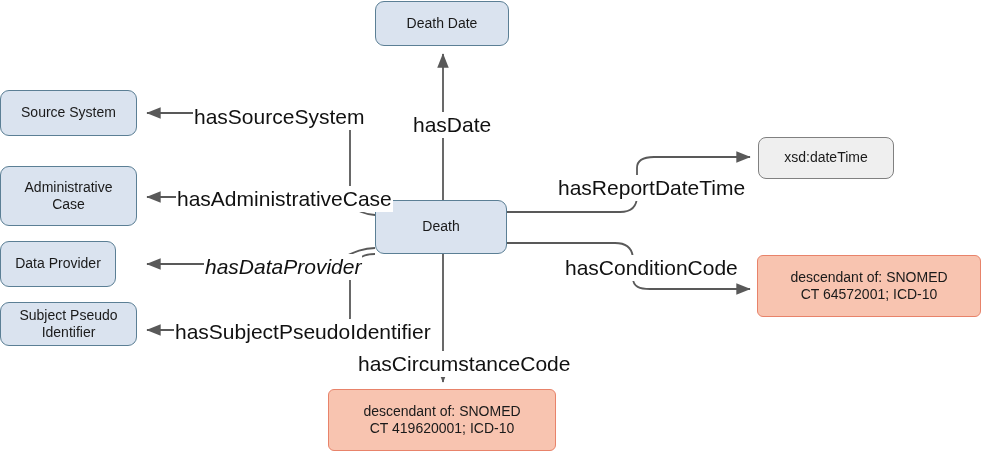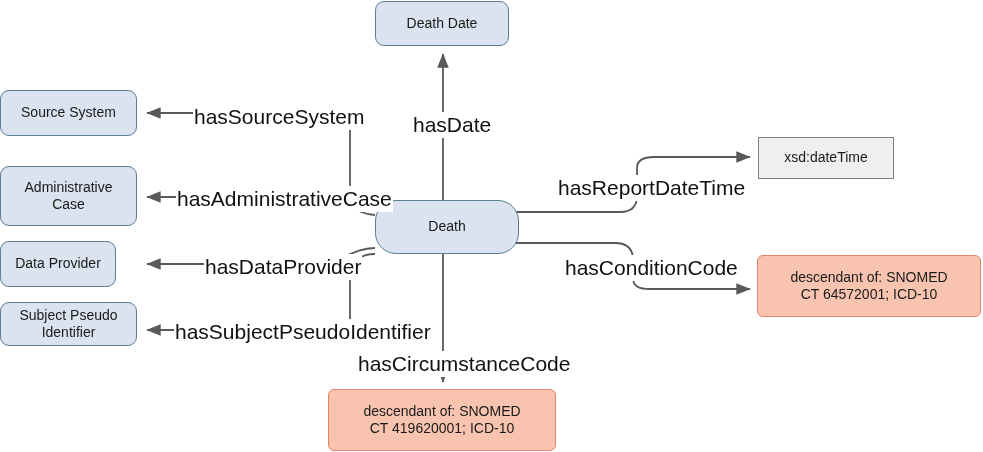--- a/index.html
+++ b/index.html
@@ -42,21 +42,21 @@
   }
   .node.orange {
     background: #f8c4b0;
     border: 1.6px solid #e8836a;
     border-radius: 6px;
     align-items: center;
   }
   .node.gray {
     background: #efefef;
     border: 1.6px solid #808080;
-    border-radius: 0;
+    border-radius: 8px;
   }
   .edge-label {
     position: absolute;
     background: #ffffff;
     font-size: 21px;
     color: #111111;
     line-height: 1.15;
     white-space: nowrap;
     padding: 1px 1px;
   }
@@ -87,21 +87,21 @@
 
     <path d="M507,243 L615,243 C628,243 633,250 633,260 L633,278 C633,287 640,289 650,289 L750,289" fill="none" stroke="#595959" stroke-width="1.8" marker-end="url(#arrow)"></path>
 
     <path d="M443,253 L443,382" fill="none" stroke="#595959" stroke-width="1.8" marker-end="url(#arrow)"></path>
   </svg>
 
   <div class="node blue" style="left:375px; top:1px; width:134px; height:45px;">
     <span>Death Date</span>
   </div>
 
-  <div class="node blue" style="left:375px; top:200px; width:144px; height:54px;border-radius:21px;">
+  <div class="node blue" style="left:375px; top:200px; width:132px; height:54px;">
     <span>Death</span>
   </div>
 
   <div class="node blue" style="left:0px; top:166px; width:137px; height:60px;">
     <span>
       <span>Administrative</span><br>
       <span>Case</span>
     </span>
   </div>
 
@@ -137,21 +137,21 @@
       <span>CT 419620001; ICD-10</span>
     </span>
   </div>
 
   <div class="edge-label" style="left:412px; top:112px;">hasDate</div>
 
   <div class="edge-label" style="left:193px; top:104px;">hasSourceSystem</div>
 
   <div class="edge-label" style="left:176px; top:186px;">hasAdministrativeCase</div>
 
-  <div class="edge-label" style="left:204px; top:254px;">hasDataProvider</div>
+  <div class="edge-label" style="left:204px; top:254px;font-style:italic;">hasDataProvider</div>
 
   <div class="edge-label" style="left:174px; top:319px;text-align:center;">hasSubjectPseudoIdentifier</div>
 
   <div class="edge-label" style="left:557px; top:175px;">hasReportDateTime</div>
 
   <div class="edge-label" style="left:564px; top:255px;">hasConditionCode</div>
 
   <div class="edge-label" style="left:357px; top:351px;">hasCircumstanceCode</div>
 
 </div>

